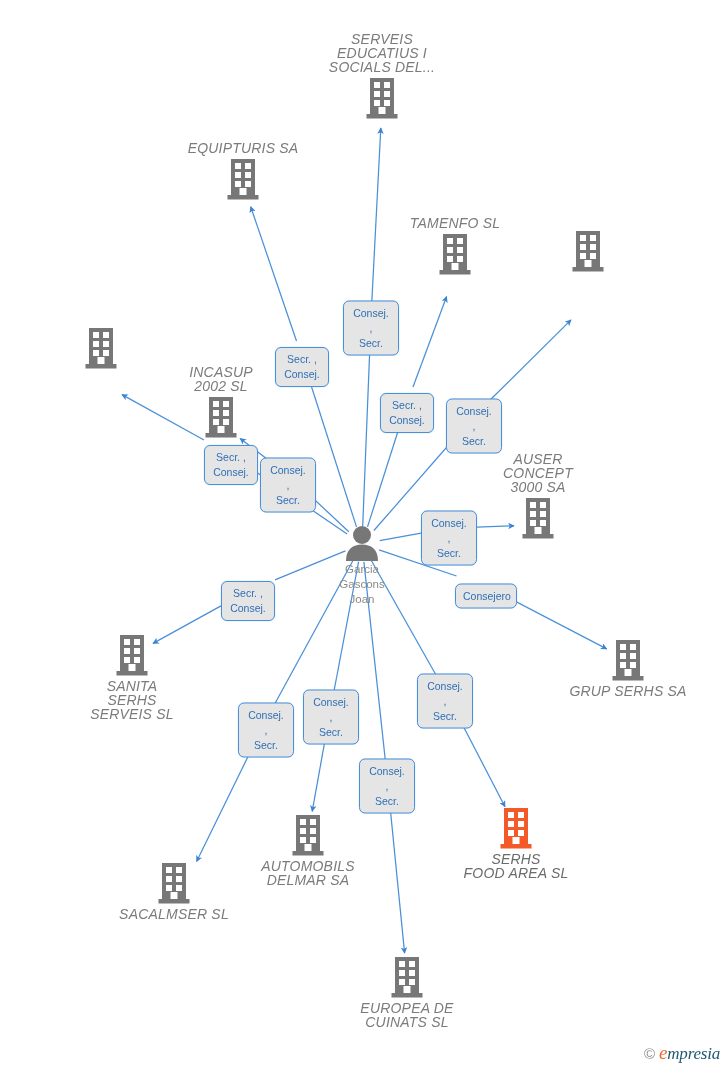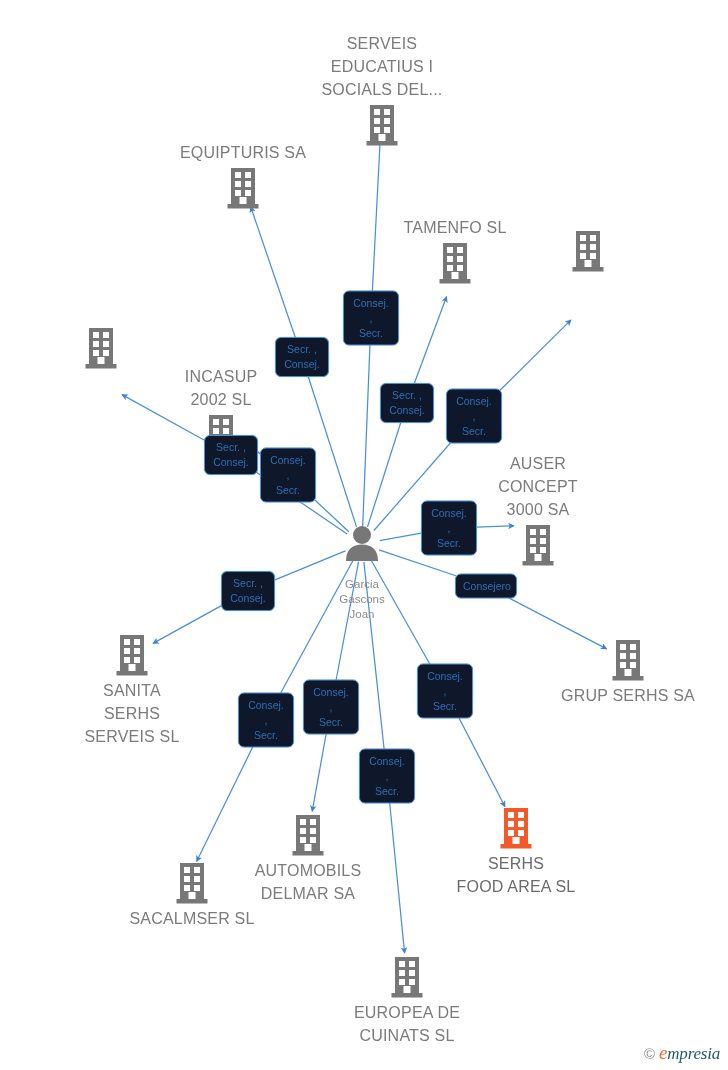--- a/index.html
+++ b/index.html
@@ -24,63 +24,65 @@
     width: 728px;
     height: 1070px;
   }
   .node {
     position: absolute;
     text-align: center;
     transform: translateX(-50%);
     width: 140px;
   }
   .node-label {
-    font-size: 16px;
-    line-height: 23px;
+    font-size: 14px;
+    line-height: 14px;
     color: #7b7b7b;
     letter-spacing: 0.2px;
     white-space: pre-line;
+    font-style: italic;
   }
   .node-label.highlighted {
     color: #6b6b6b;
   }
   .node-icon {
     display: block;
     margin: 0 auto;
   }
   .node.label-above .node-icon { margin-top: 2px; }
   .node.label-below .node-label { margin-top: 2px; }
 
   .edge-label {
     position: absolute;
     transform: translate(-50%, -50%);
-    background: #0f172a;
+    background: #e5e5e5;
     border: 1.6px solid #4a90d9;
     border-radius: 6px;
     color: #2f6fb5;
     font-size: 10.5px;
     line-height: 15px;
     text-align: center;
     padding: 4px 7px;
     box-sizing: border-box;
     white-space: pre-line;
     box-shadow: 0 0 0 0.5px rgba(74,144,217,0.15);
+    margin-top: 10px;
   }
   .center-person {
     position: absolute;
     transform: translateX(-50%);
     text-align: center;
     width: 120px;
   }
   .center-name {
     font-size: 11.5px;
     line-height: 15px;
     color: #8a8a8a;
     white-space: pre-line;
-    margin-top: 16px;
+    margin-top: 1px;
   }
   #watermark {
     position: absolute;
     right: 8px;
     bottom: 6px;
     display: flex;
     align-items: center;
     gap: 4px;
   }
   .wm-c {
@@ -265,21 +267,21 @@
           <rect x="10" y="15" width="6" height="6" fill="#ffffff"></rect>
           <rect x="20" y="15" width="6" height="6" fill="#ffffff"></rect>
           <rect x="10" y="24" width="6" height="6" fill="#ffffff"></rect>
           <rect x="20" y="24" width="6" height="6" fill="#ffffff"></rect>
           <rect x="14.5" y="31" width="7" height="7" fill="#ffffff"></rect>
         </svg>
         <div class="node-label">SANITA
 SERHS
 SERVEIS SL</div>
       </div>
-      <div class="node label-below" style="left: 192px; top: 861px;">
+      <div class="node label-below" style="left: 174px; top: 861px;">
         <svg width="36" height="44" viewBox="0 0 36 44" class="node-icon">
           <rect x="6" y="2" width="24" height="36" fill="#777777"></rect>
           <rect x="2.5" y="38" width="31" height="4.5" fill="#777777"></rect>
           <rect x="10" y="6" width="6" height="6" fill="#ffffff"></rect>
           <rect x="20" y="6" width="6" height="6" fill="#ffffff"></rect>
           <rect x="10" y="15" width="6" height="6" fill="#ffffff"></rect>
           <rect x="20" y="15" width="6" height="6" fill="#ffffff"></rect>
           <rect x="10" y="24" width="6" height="6" fill="#ffffff"></rect>
           <rect x="20" y="24" width="6" height="6" fill="#ffffff"></rect>
           <rect x="14.5" y="31" width="7" height="7" fill="#ffffff"></rect>

